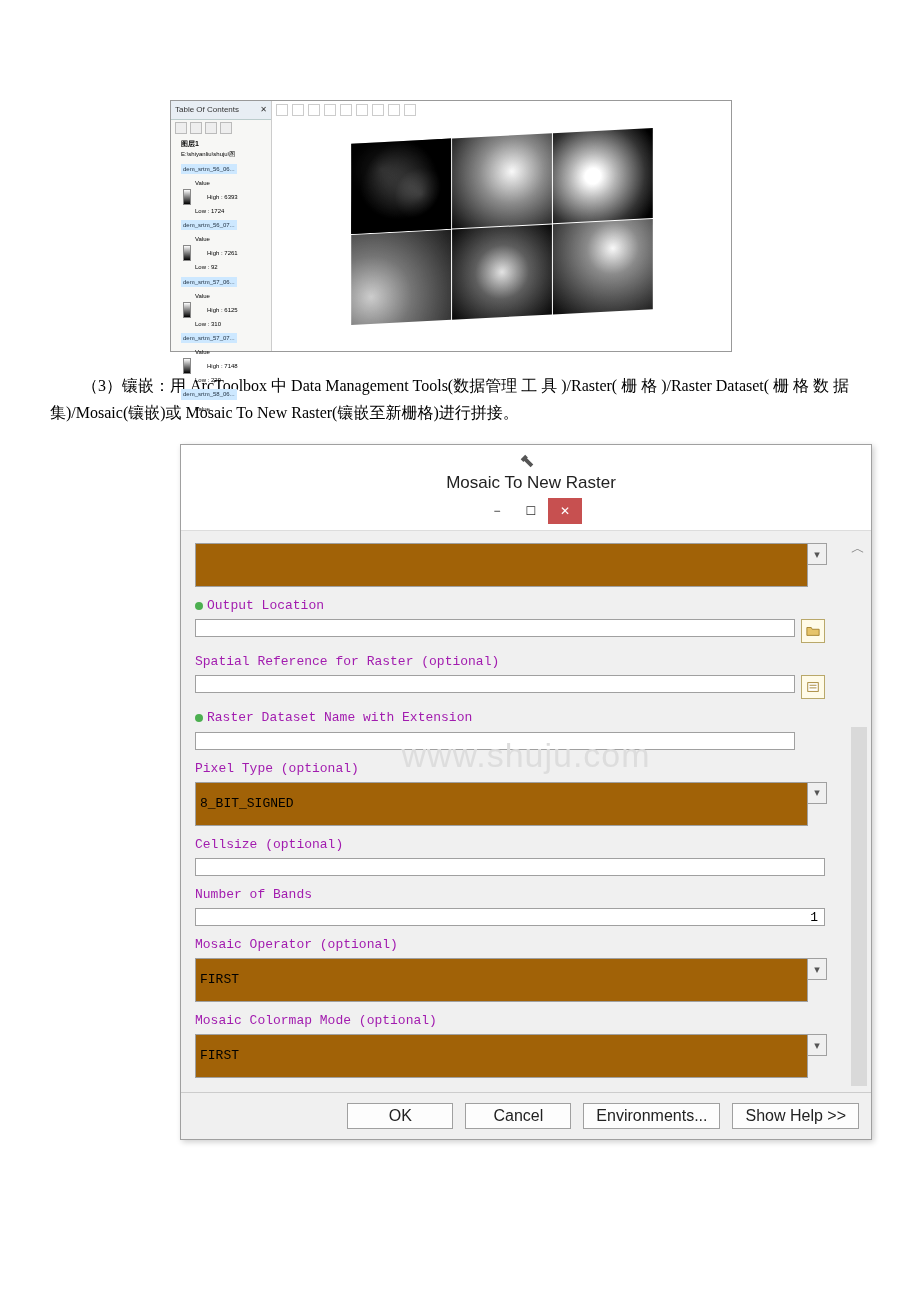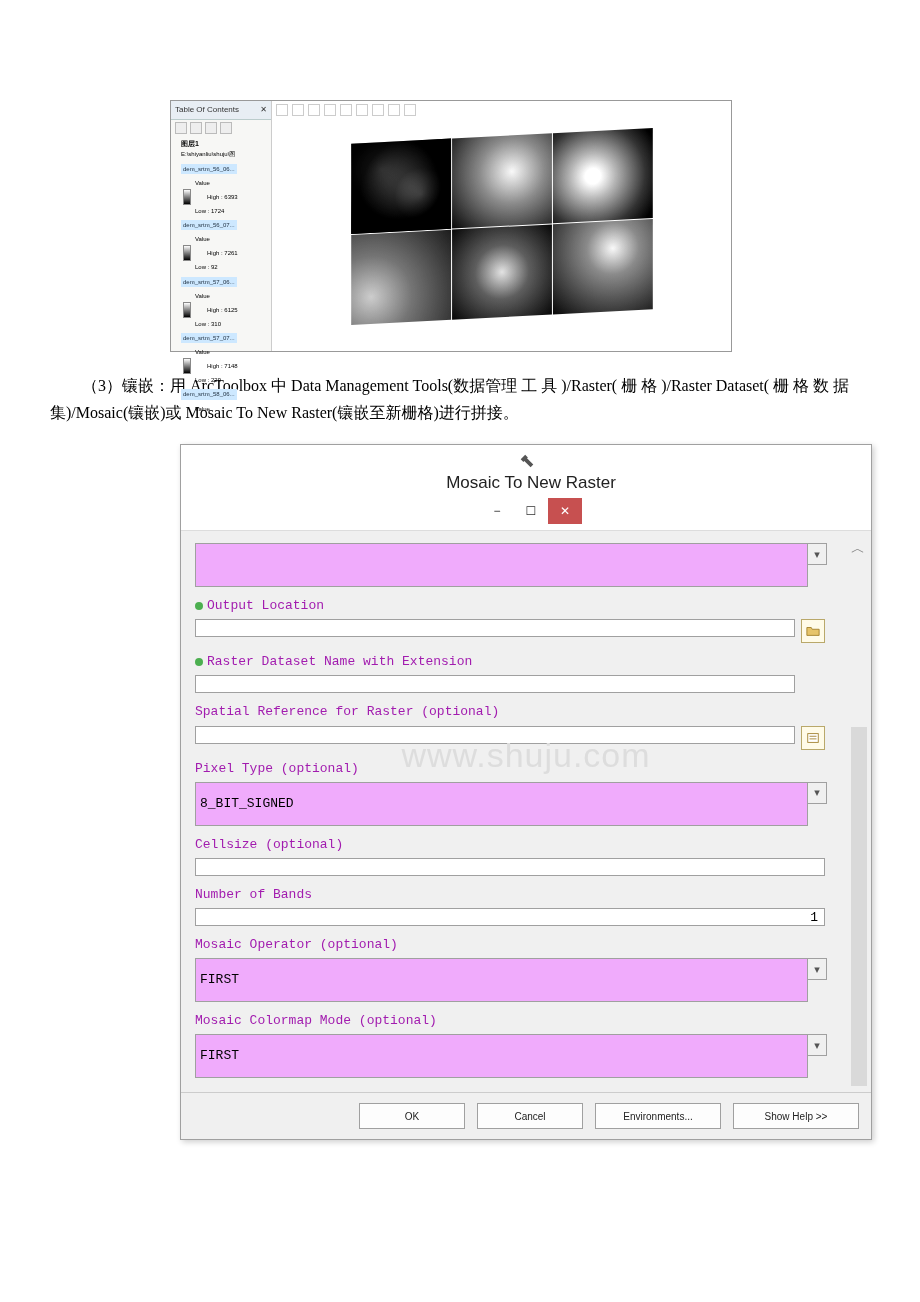--- a/index.html
+++ b/index.html
@@ -219,21 +219,21 @@
     font-size: 12px;
   }
   .browse-btn svg { width: 14px; height: 14px; }
   .select-wrap {
     display: flex;
     width: 632px;
   }
   .select-val {
     flex: 1;
     height: 18px;
-    background: #f0abfc;
+    background: #a16207;
     border: 1px solid #a0a0a0;
     font-family: "Courier New", monospace;
     font-size: 13px;
     padding: 12px 4px;
     display: flex;
     align-items: center;
   }
   .select-arrow {
     width: 18px; height: 20px;
     border: 1px solid #a0a0a0;
@@ -269,21 +269,21 @@
     padding: 10px 12px;
     display: flex;
     justify-content: flex-end;
     gap: 12px;
   }
   .dlg-btn {
     min-width: 80px;
     height: 24px;
     background: #fdfdfd;
     border: 1px solid #a0a0a0;
-    font-size: 10px;
+    font-size: 16px;
     font-family: "Microsoft YaHei", sans-serif;
     display: flex;
     align-items: center;
     justify-content: center;
     padding: 0 12px;
     color: #222;
   }
 </style>
 </head>
 <body>
@@ -394,38 +394,38 @@
           <div class="field-input"></div>
           <div class="browse-btn">
             <svg viewBox="0 0 16 16">
                 <path d="M1 4h5l1 2h8v7H1z" fill="#e6c46a" stroke="#a07f2a"></path>
               </svg>
           </div>
         </div>
       </div>
 
       <div class="field-row">
-        <div class="field-label"><span class="dot"></span><span>Raster Dataset Name with Extension</span></div>
-        <div class="field-input"></div>
-      </div>
-
-      <div class="field-row">
         <div class="field-label">Spatial Reference for Raster (optional)</div>
         <div class="row-with-btn">
           <div class="field-input"></div>
           <div class="browse-btn">
             <svg viewBox="0 0 16 16">
                 <rect x="2" y="3" width="12" height="10" fill="#fff" stroke="#a07f2a"></rect>
                 <path d="M4 6h8M4 9h8" stroke="#a07f2a"></path>
               </svg>
           </div>
         </div>
       </div>
 
       <div class="field-row">
+        <div class="field-label"><span class="dot"></span><span>Raster Dataset Name with Extension</span></div>
+        <div class="field-input"></div>
+      </div>
+
+      <div class="field-row">
         <div class="field-label">Pixel Type (optional)</div>
         <div class="select-wrap">
           <div class="select-val">8_BIT_SIGNED</div>
           <div class="select-arrow">▾</div>
         </div>
       </div>
 
       <div class="field-row">
         <div class="field-label">Cellsize (optional)</div>
         <div class="field-input wide"></div>

